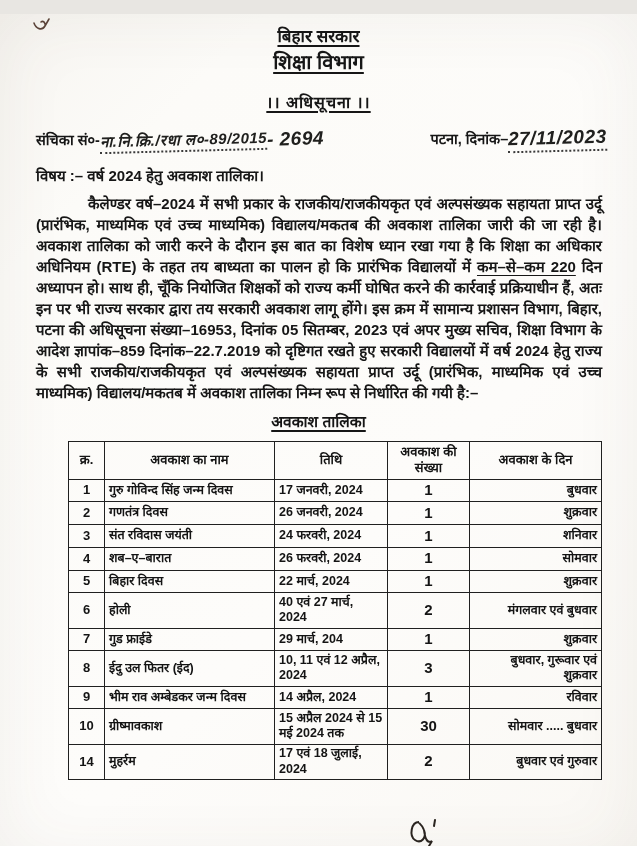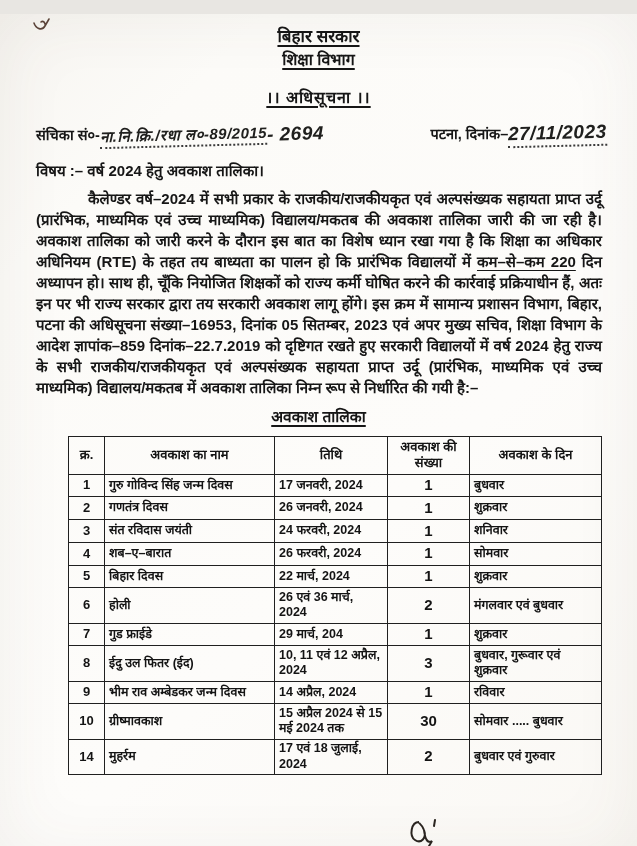--- a/index.html
+++ b/index.html
@@ -12,21 +12,21 @@
     width:637px;height:846px;
     margin:14px auto;
     background:linear-gradient(135deg,#f7f5f1 0%,#fcfbf8 18%,#fdfcfa 60%,#faf8f4 100%);
     box-shadow:inset 0 0 70px rgba(80,70,55,0.07);
     color:#161616;
     overflow:hidden;
   }
   
   .hdr{ text-align:center; font-weight:700; }
   .hdr-l1{ padding-top:10px; font-size:17px; }
-  .hdr-l2{ font-size:16px; margin-top:1px; }
+  .hdr-l2{ font-size:20px; margin-top:1px; }
   .hdr-l3{ font-size:16px; margin-top:16px; letter-spacing:1px; }
   .uline{ text-decoration:underline; text-underline-offset:3px; text-decoration-thickness:1.5px; }
   
   .meta{
     display:flex; justify-content:space-between; align-items:flex-end;
     margin:14px 30px 0 36px; font-size:14.5px; font-weight:700;
   }
   .hw{
     display:inline-block; font-style:italic; font-weight:600;
     transform:rotate(-1.5deg); font-size:15px; color:#20201e;
@@ -49,21 +49,21 @@
     border-collapse:collapse; table-layout:fixed;
     margin:9px 0 0 68px; width:533px;
     font-size:12.5px; font-weight:600; color:#141414;
   }
   th,td{ border:1.6px solid #202020; padding:1.5px 4px; line-height:1.25; overflow:hidden; }
   th{ font-weight:700; text-align:center; font-size:13px; padding:2px 2px; }
   .cell-sl{ text-align:center; font-size:13px; font-weight:700; }
   .cell-name{ text-align:left; }
   .cell-date{ text-align:left; }
   .cell-count{ text-align:center; font-size:15px; font-weight:700; }
-  .cell-days{ text-align:left; }
+  .cell-days{ text-align:right; }
   
   .pen-mark{ position:absolute; left:30px; top:3px; }
   .signature{ position:absolute; left:405px; top:798px; }
 </style>
 </head>
 <body>
 
 <div class="page">
 
   <svg class="pen-mark" width="28" height="22" viewBox="0 0 28 22">
@@ -140,21 +140,21 @@
         <tr>
           <td class="cell-sl">5</td>
           <td class="cell-name">बिहार दिवस</td>
           <td class="cell-date">22 मार्च, 2024</td>
           <td class="cell-count">1</td>
           <td class="cell-days">शुक्रवार</td>
         </tr>
         <tr>
           <td class="cell-sl">6</td>
           <td class="cell-name">होली</td>
-          <td class="cell-date">26 एवं 36 मार्च, 2024</td>
+          <td class="cell-date">40 एवं 27 मार्च, 2024</td>
           <td class="cell-count">2</td>
           <td class="cell-days">मंगलवार एवं बुधवार</td>
         </tr>
         <tr>
           <td class="cell-sl">7</td>
           <td class="cell-name">गुड फ्राईडे</td>
           <td class="cell-date">29 मार्च, 204</td>
           <td class="cell-count">1</td>
           <td class="cell-days">शुक्रवार</td>
         </tr>

